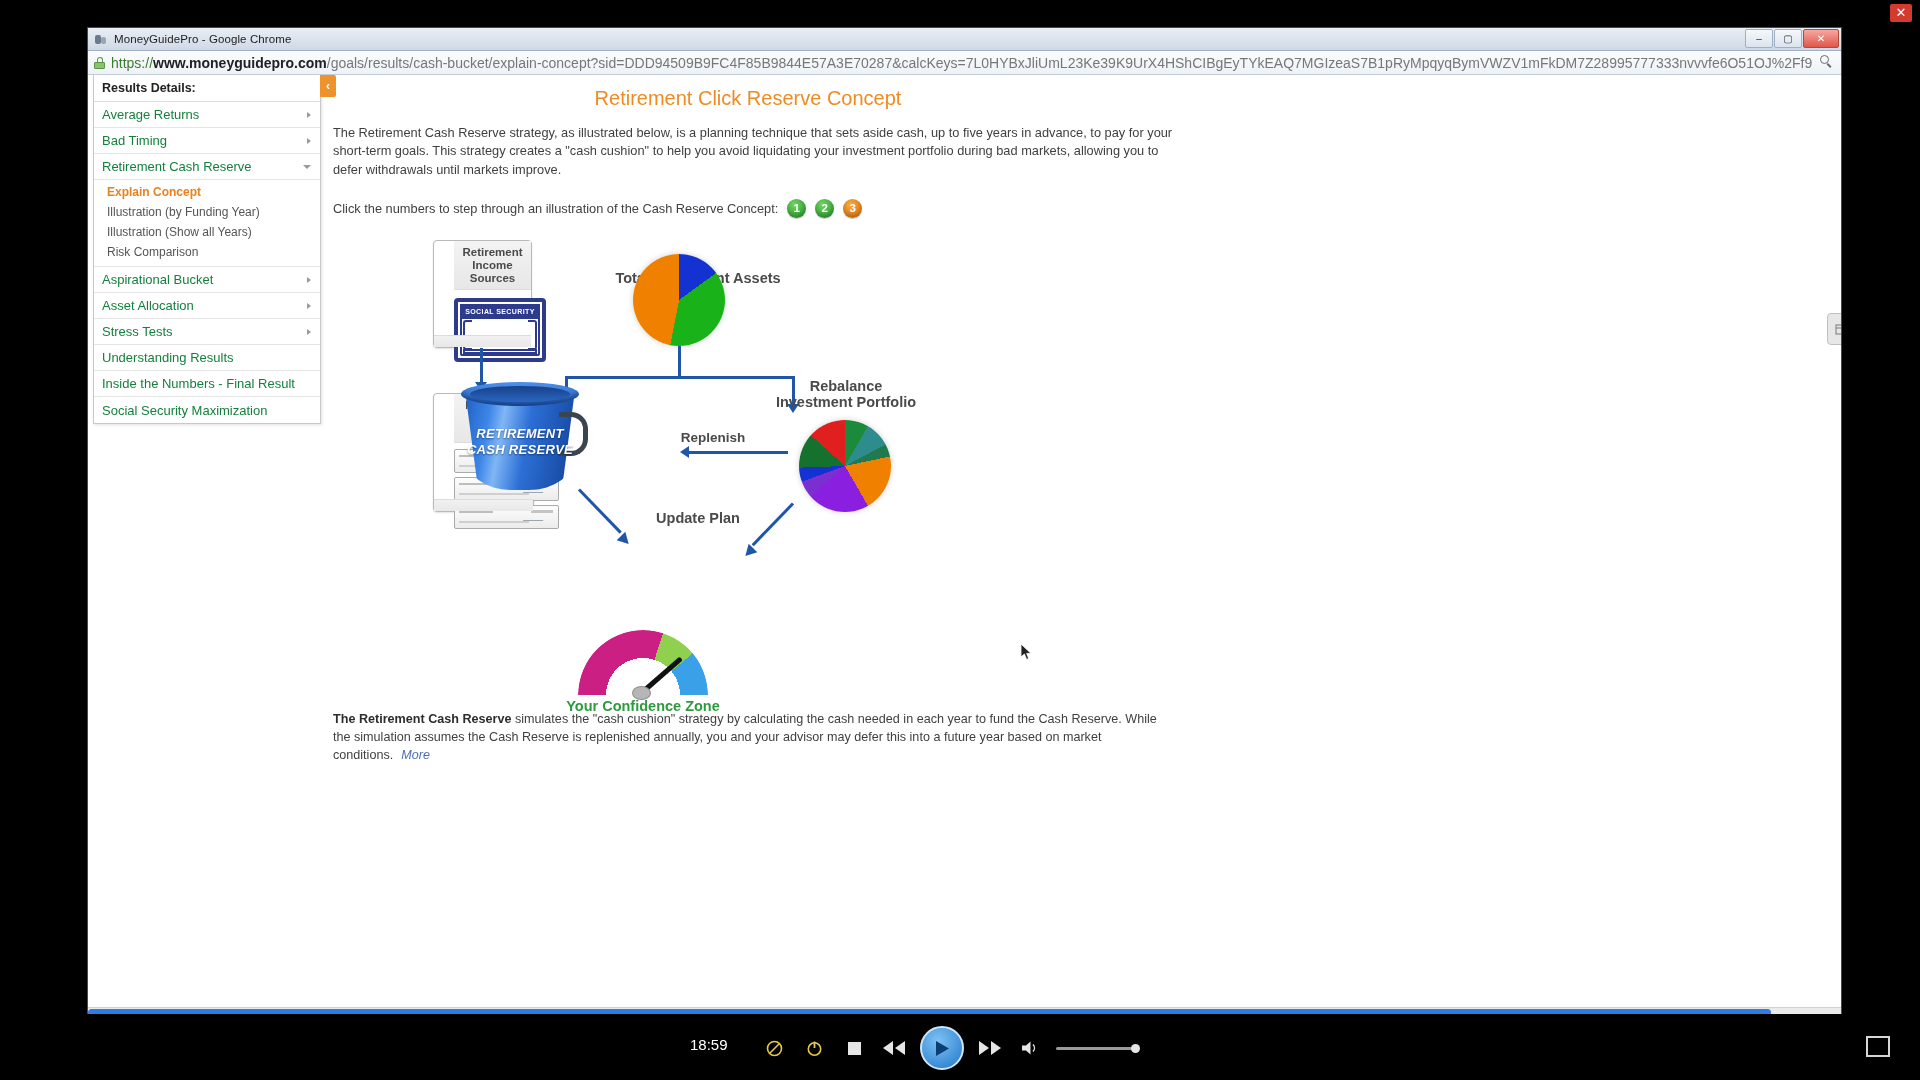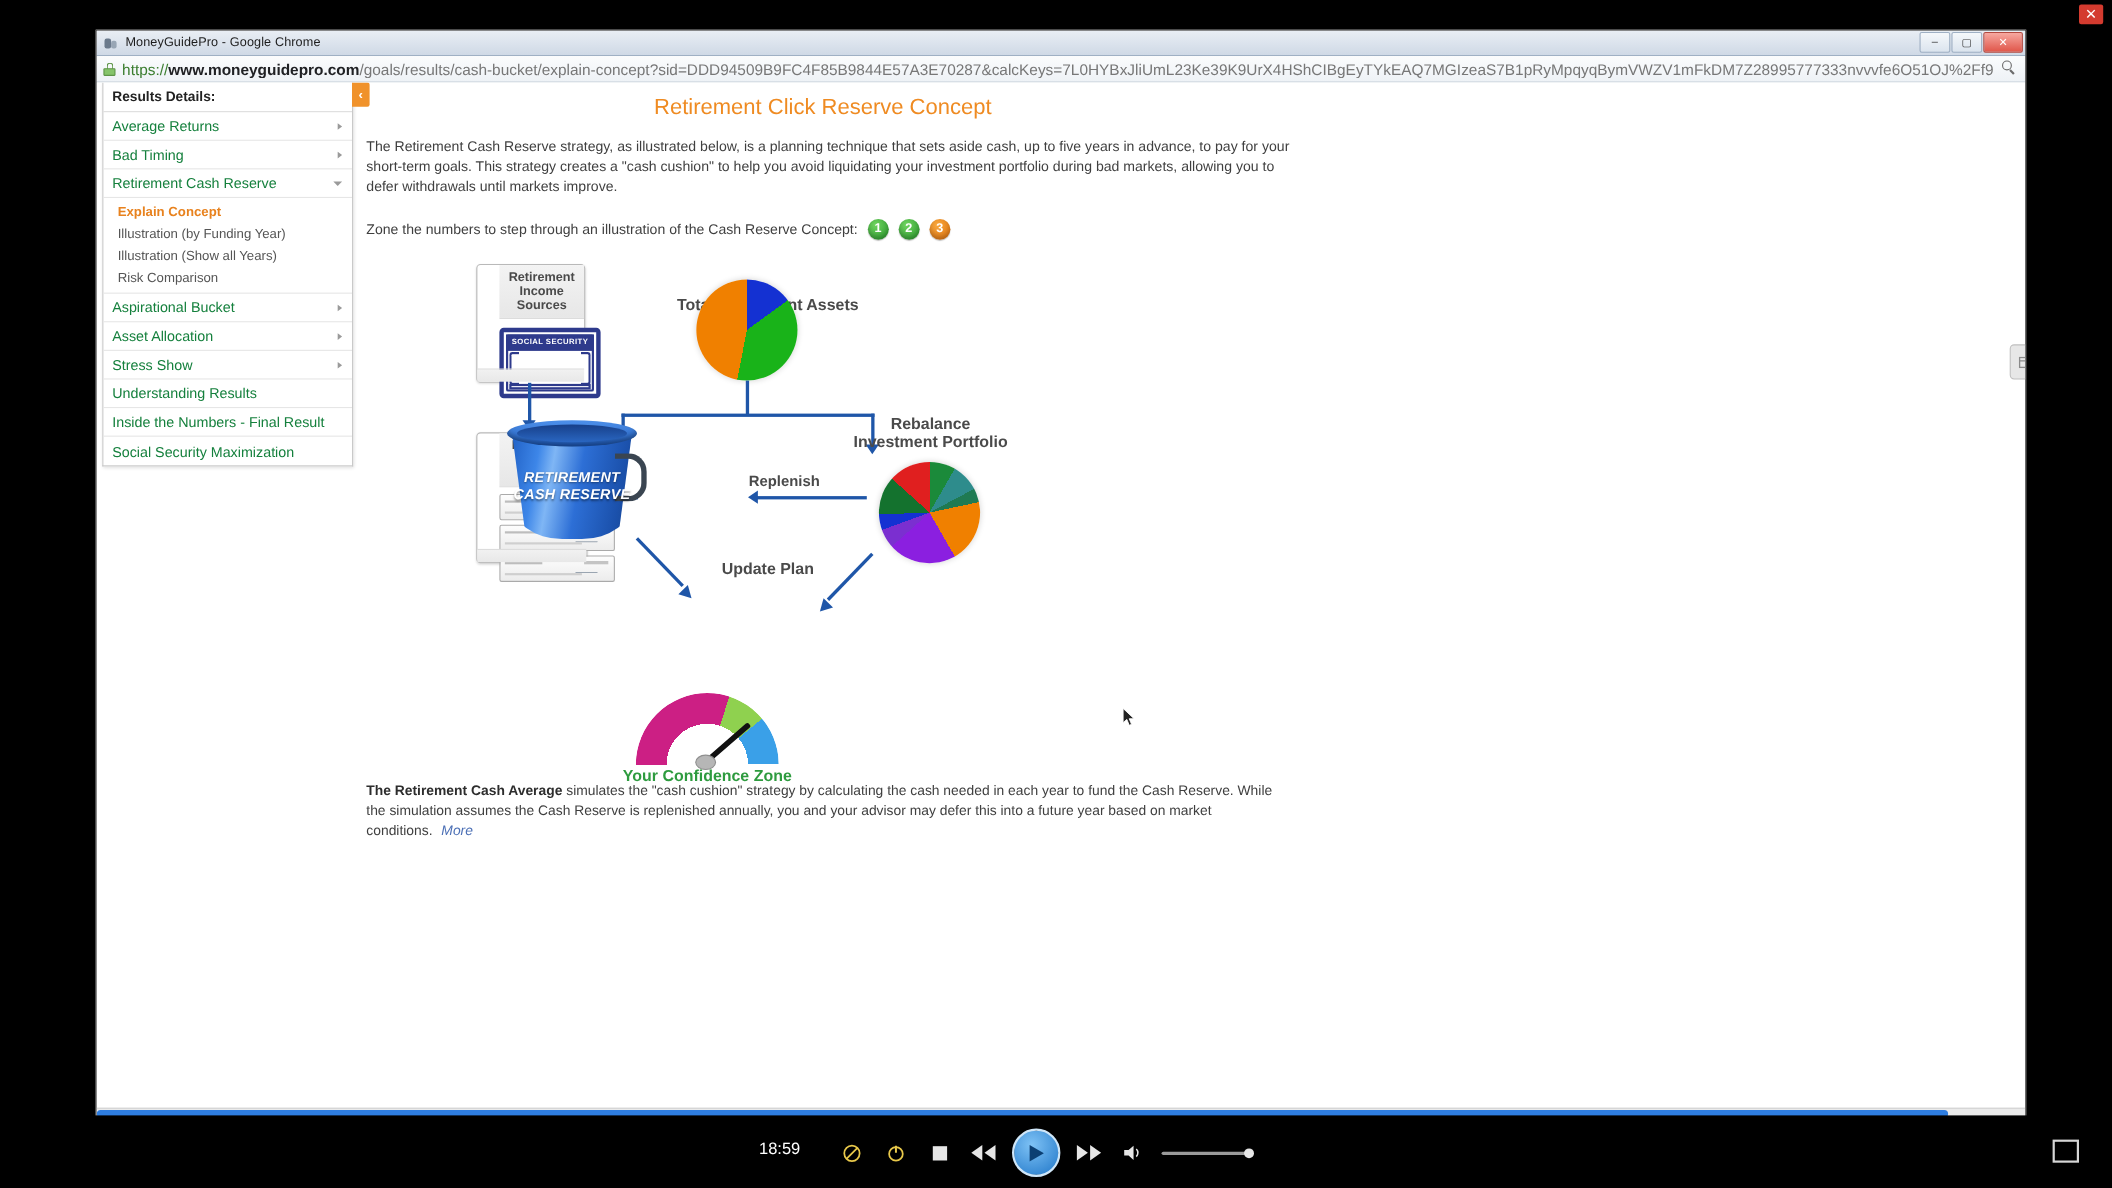--- a/index.html
+++ b/index.html
@@ -217,42 +217,42 @@
 
         <div class="mi">
           <span>Aspirational Bucket</span>
           <span class="arrow"></span>
         </div>
         <div class="mi">
           <span>Asset Allocation</span>
           <span class="arrow"></span>
         </div>
         <div class="mi">
-          <span>Stress Show</span>
+          <span>Stress Tests</span>
           <span class="arrow"></span>
         </div>
         <div class="mi">
           <span>Understanding Results</span>
         </div>
         <div class="mi">
           <span>Inside the Numbers - Final Result</span>
         </div>
         <div class="mi" style="border-bottom:none">
           <span>Social Security Maximization</span>
         </div>
       </div>
 
       <div class="content">
 
         <div class="page-title">Retirement Click Reserve Concept</div>
 
         <div class="para">The Retirement Cash Reserve strategy, as illustrated below, is a planning technique that sets aside cash, up to five years in advance, to pay for your short-term goals. This strategy creates a "cash cushion" to help you avoid liquidating your investment portfolio during bad markets, allowing you to defer withdrawals until markets improve.</div>
 
         <div class="clickline">
-          <span>Zone the numbers to step through an illustration of the Cash Reserve Concept:</span>
+          <span>Click the numbers to step through an illustration of the Cash Reserve Concept:</span>
           <span class="num n1">1</span>
           <span class="num n2">2</span>
           <span class="num n3">3</span>
         </div>
 
         <div class="diagram">
 
           <div class="dlabel" style="left:250px;top:0;width:230px;margin-top:40px;">Total Investment Assets</div>
 
           <div class="pie" style="left:300px;top:24px;width:92px;height:92px;
@@ -336,21 +336,21 @@
             <div class="needle-hub"></div>
             <div class="gauge-lbl">Your Confidence Zone</div>
           </div>
 
           <svg class="cursor" viewBox="0 0 13 17">
             <path d="M0 0 L0 13 L3.4 10 L5.6 15.4 L7.7 14.5 L5.6 9.4 L10 9.4 Z" fill="#222" stroke="#fff" stroke-width="0.8"></path>
           </svg>
         </div>
 
         <div class="bottom-note">
-          <b>The Retirement Cash Average</b><span> simulates the "cash cushion" strategy by calculating the cash needed in each year to fund the Cash Reserve. While the simulation assumes the Cash Reserve is replenished annually, you and your advisor may defer this into a future year based on market conditions.</span><span class="more">More</span>
+          <b>The Retirement Cash Reserve</b><span> simulates the "cash cushion" strategy by calculating the cash needed in each year to fund the Cash Reserve. While the simulation assumes the Cash Reserve is replenished annually, you and your advisor may defer this into a future year based on market conditions.</span><span class="more">More</span>
         </div>
       </div>
 
       <div class="tab-right">
         <svg width="9" height="11" viewBox="0 0 9 11">
             <rect x="1" y="1" width="7" height="9" fill="none" stroke="#8a8a8a" stroke-width="1.2"></rect>
             <line x1="1" y1="4" x2="8" y2="4" stroke="#8a8a8a" stroke-width="1.2"></line>
           </svg>
       </div>
 

